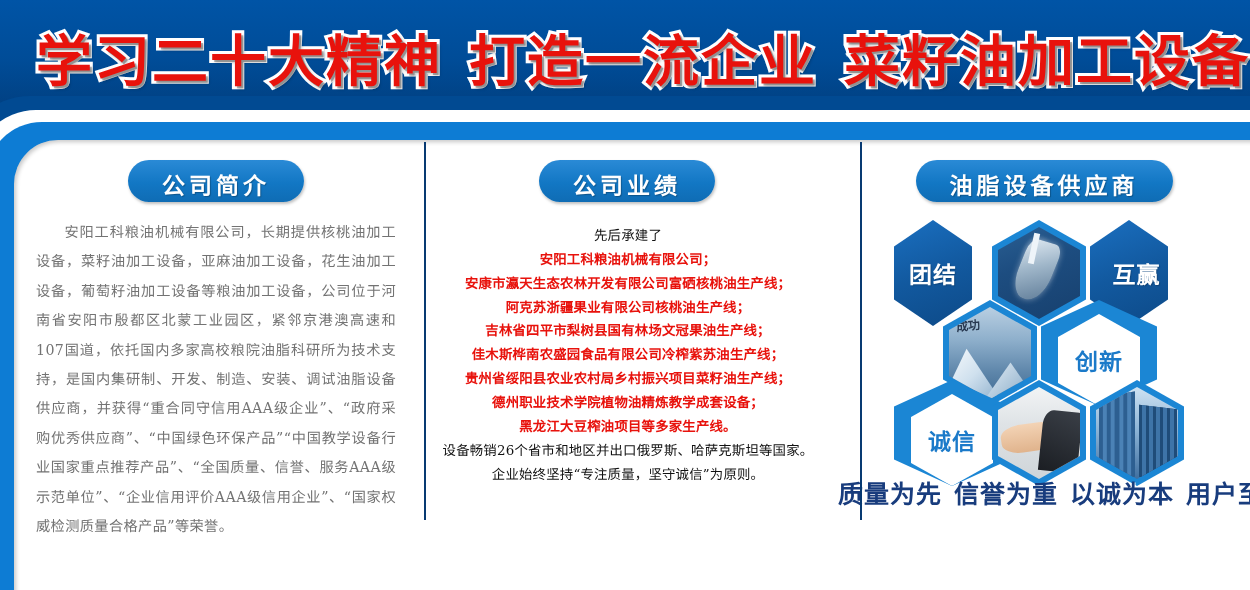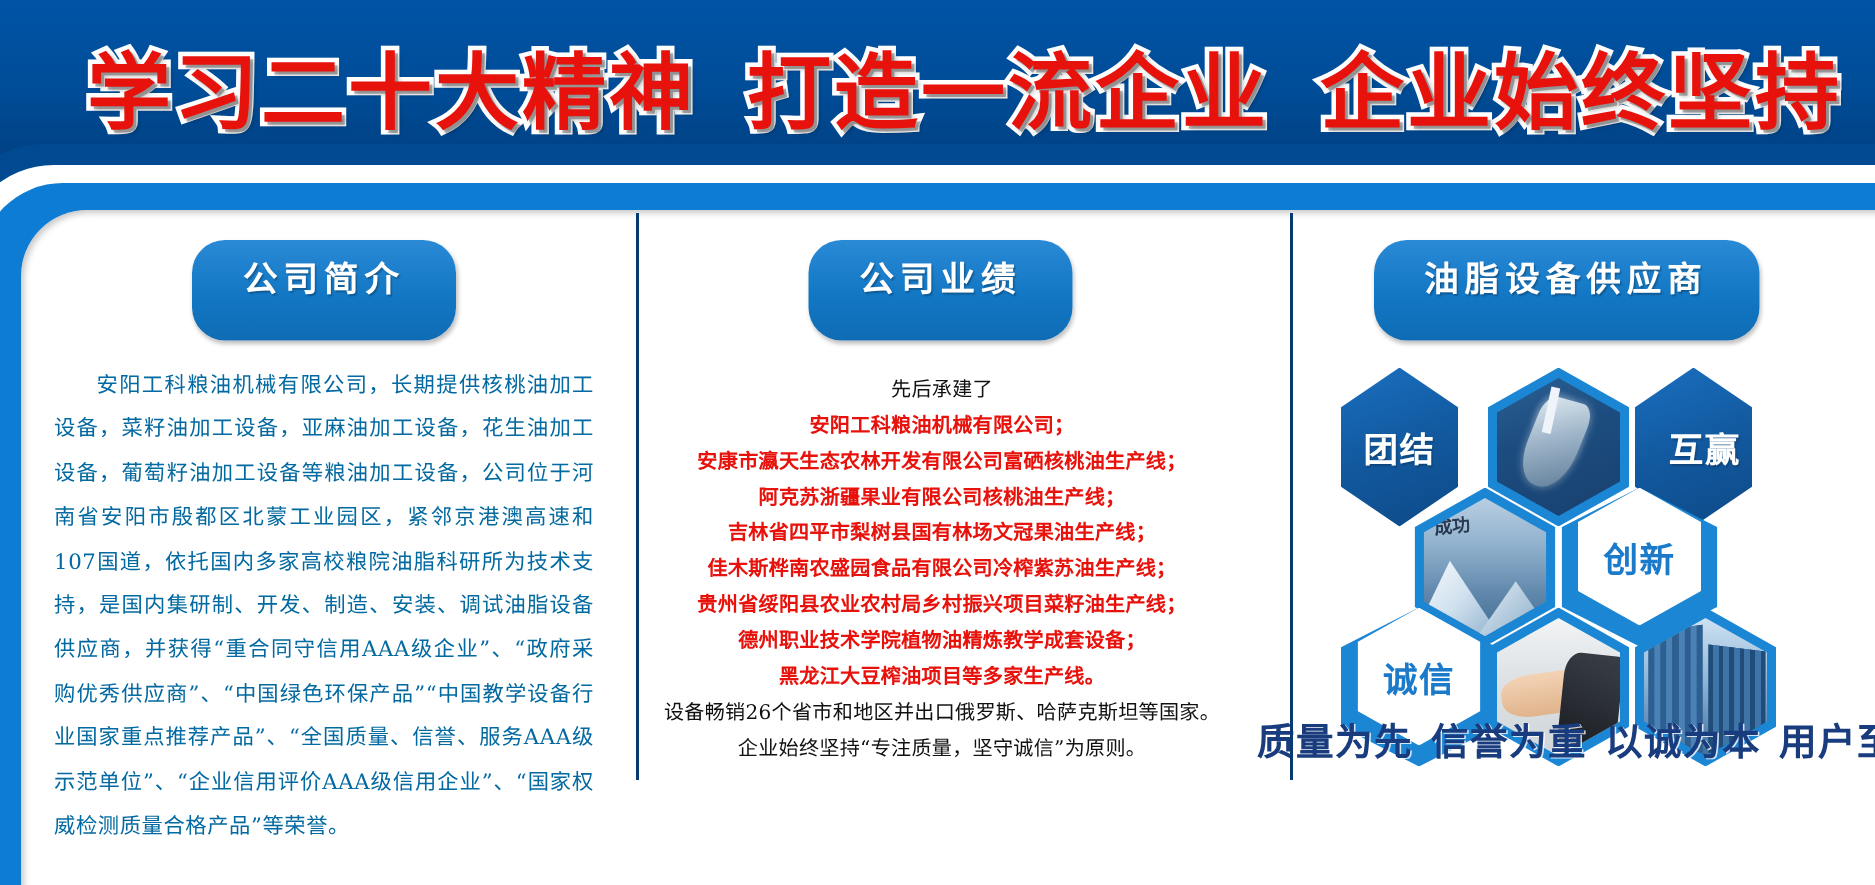--- a/index.html
+++ b/index.html
@@ -128,40 +128,40 @@
     z-index: 8;
   }
   .divider.d1 { left: 408px; }
   .divider.d2 { left: 844px; }
 
   
   .pill {
     margin: 18px auto 0 auto;
     display: block;
     width: fit-content;
-    padding: 7px 34px 26px 34px;
+    padding: 7px 34px 1px 34px;
     background: linear-gradient(180deg, #2a8ad6 0%, #1277c4 55%, #0f6cb4 100%);
     border-radius: 22px;
     color: #ffffff;
     font-size: 23px;
     font-weight: 700;
     letter-spacing: 4px;
     text-align: right;
     box-shadow: 1px 2px 3px rgba(0,0,0,0.25);
     text-shadow: 1px 1px 1px rgba(0,0,0,0.25);
     white-space: nowrap;
   }
 
   
   .about-body {
     margin: 16px 6px 0 6px;
     font-family: "DejaVu Serif", "Liberation Serif", serif;
     font-size: 14.2px;
     line-height: 2.07;
-    color: #0369a1;
+    color: #737373;
     text-align: justify;
     text-indent: 2em;
     letter-spacing: 0.4px;
   }
 
   
   .perf-body {
     margin: 22px 4px 0 6px;
     font-family: "DejaVu Serif", "Liberation Serif", serif;
     font-size: 13.4px;
@@ -193,26 +193,26 @@
     letter-spacing: 1px;
     text-shadow: 1px 1px 1px rgba(0,0,0,0.2);
   }
   
   .hex.solid-dark {
     background: linear-gradient(160deg, #1a6fc0 0%, #12599f 50%, #0d4a88 100%);
     color: #ffffff;
   }
   .hex-ring {
     position: absolute;
-    width: 104px;
+    width: 116px;
     height: 106px;
     clip-path: polygon(50% 0%, 100% 25%, 100% 75%, 50% 100%, 0% 75%, 0% 25%);
     background: #1b86d4;
     display: flex;
-    align-items: flex-start;
+    align-items: flex-end;
     justify-content: center;
   }
   .hex-ring .hex-inner {
     width: 82px;
     height: 92px;
     clip-path: polygon(50% 0%, 100% 25%, 100% 75%, 50% 100%, 0% 75%, 0% 25%);
     background: #ffffff;
     display: flex;
     align-items: center;
     justify-content: center;
@@ -375,21 +375,21 @@
   <div class="frame-dark"></div>
   <div class="frame-white"></div>
   <div class="frame-blue"></div>
   <div class="frame-inner"></div>
 
   <div class="header-title">
     <span class="ht-text">学习二十大精神</span>
     <span class="gap"></span>
     <span class="ht-text">打造一流企业</span>
     <span class="gap"></span>
-    <span class="ht-text">企业始终坚持</span>
+    <span class="ht-text">菜籽油加工设备</span>
   </div>
 
   <div class="panels">
 
     <div class="divider d1"></div>
     <div class="divider d2"></div>
 
     <div class="panel panel-1">
       <div class="pill">公司简介</div>
       <div class="about-body">安阳工科粮油机械有限公司，长期提供核桃油加工设备，菜籽油加工设备，亚麻油加工设备，花生油加工设备，葡萄籽油加工设备等粮油加工设备，公司位于河南省安阳市殷都区北蒙工业园区，紧邻京港澳高速和107国道，依托国内多家高校粮院油脂科研所为技术支持，是国内集研制、开发、制造、安装、调试油脂设备供应商，并获得“重合同守信用AAA级企业”、“政府采购优秀供应商”、“中国绿色环保产品”“中国教学设备行业国家重点推荐产品”、“全国质量、信誉、服务AAA级示范单位”、“企业信用评价AAA级信用企业”、“国家权威检测质量合格产品”等荣誉。</div>

